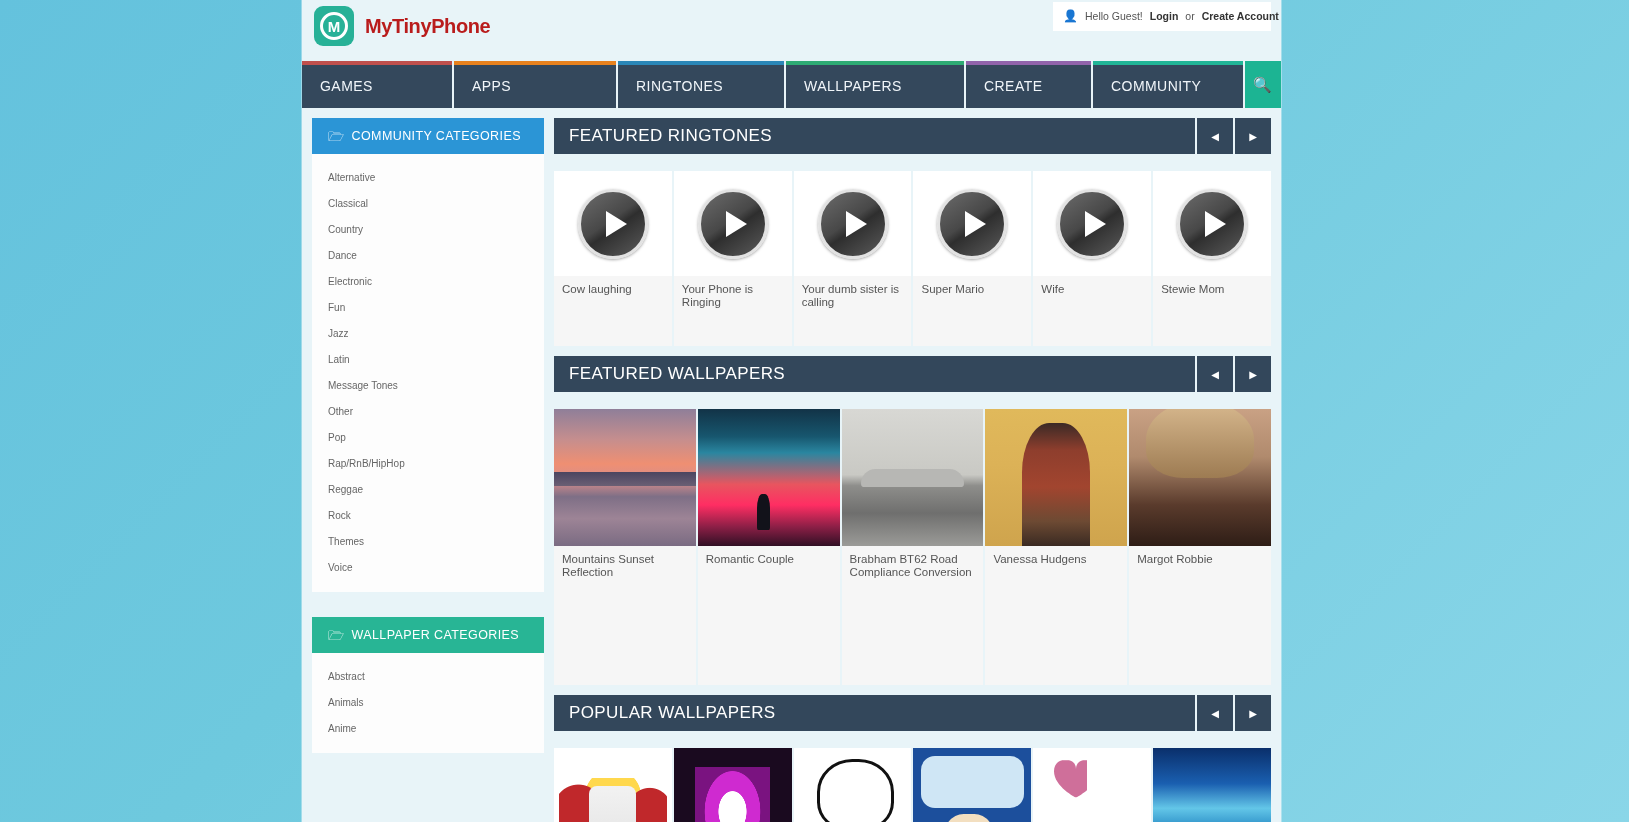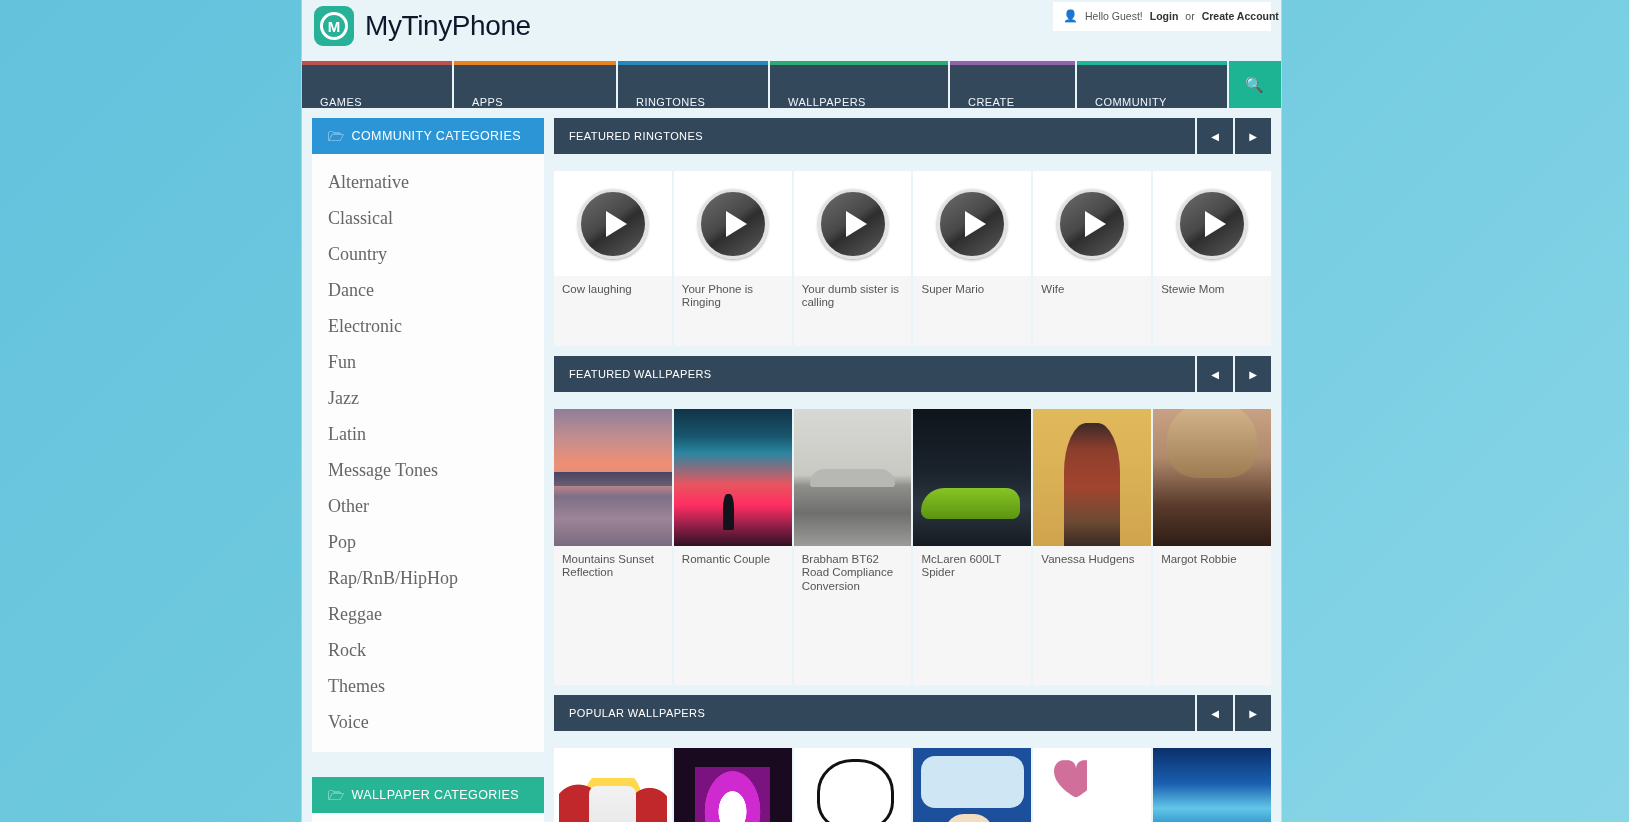--- a/index.html
+++ b/index.html
@@ -37,21 +37,21 @@
     display: flex; align-items: center; justify-content: center;
   }
   .logo-ring {
     width: 28px; height: 28px; border-radius: 50%;
     border: 3px solid #ffffff;
     display: flex; align-items: center; justify-content: center;
     color: #ffffff; font-size: 15px; font-weight: bold;
     line-height: 1;
   }
   .brand-text {
-    font-size: 28px; font-weight: normal; color: #0f172a;
+    font-size: 20px; font-weight: bold; color: #b91c1c;
     letter-spacing: -0.4px;
   }
   .account-box {
     position: absolute; right: 10px; top: 2px;
     background: #ffffff;
     padding: 8px 10px 9px 10px;
     width: 218px;
     display: flex; align-items: center; gap: 7px;
     font-size: 10.5px; color: #555;
     white-space: nowrap;
@@ -63,34 +63,34 @@
   .nav {
     display: flex;
     height: 47px;
     background: #33475b;
     margin: 0 0 0 0;
   }
   .nav-item {
     position: relative;
     background: #34485c;
     color: #f1f6fa;
-    font-size: 11px;
+    font-size: 14px;
     letter-spacing: .45px;
-    display: flex; align-items: flex-end;
-    padding: 0 0 0 18px;
+    display: flex; align-items: flex-start;
+    padding: 17px 0 0 18px;
     border-right: 2px solid #e8f4f8;
     cursor: pointer;
     user-select: none;
   }
   .nav-item::before {
     content: ""; position: absolute; left: 0; right: 0; top: 0; height: 4px;
   }
   .nav-item.n0 { width: 152px; } .nav-item.n0::before { background: #c0504d; }
   .nav-item.n1 { width: 164px; } .nav-item.n1::before { background: #e8821e; }
-  .nav-item.n2 { width: 152px; } .nav-item.n2::before { background: #2a87b8; }
+  .nav-item.n2 { width: 168px; } .nav-item.n2::before { background: #2a87b8; }
   .nav-item.n3 { width: 180px; } .nav-item.n3::before { background: #2eab74; }
   .nav-item.n4 { width: 127px; } .nav-item.n4::before { background: #9163ab; }
   .nav-item.n5 { width: 152px; } .nav-item.n5::before { background: #21b597; }
   .nav-search {
     flex: 1;
     background: #1cb493;
     display: flex; align-items: center; justify-content: center;
     color: #ffffff; font-size: 15px;
     cursor: pointer;
   }
@@ -113,40 +113,39 @@
     font-size: 12.5px;
     letter-spacing: .4px;
     padding: 11px 0 11px 16px;
     display: flex; align-items: center; gap: 7px;
   }
   .panel-head.blue  { background: #2b95d6; }
   .panel-head.green { background: #28b595; }
   .folder-icon { font-size: 13px; line-height: 1; }
   .cat-list { background: #fdfdfd; padding: 10px 0 12px 0; }
   .cat-item {
-    font-size: 18px; color: #666;
+    font-size: 10px; color: #666;
     padding: 7.5px 0 7.5px 16px;
     cursor: pointer;
-    font-family: Liberation Serif, serif;
   }
   .sidebar-gap { height: 25px; }
 
   
   .main { flex: 1; min-width: 0; }
 
   .section { margin-bottom: 10px; }
   .sec-head {
     background: #33475b;
     display: flex; align-items: stretch;
     height: 36px;
   }
   .sec-title {
     flex: 1;
     color: #ffffff;
-    font-size: 11px;
+    font-size: 17px;
     letter-spacing: .4px;
     display: flex; align-items: center;
     padding-left: 15px;
   }
   .arrow-btn {
     width: 38px;
     border-left: 2px solid #e8f4f8;
     display: flex; align-items: center; justify-content: center;
     color: #ffffff; font-size: 10px;
     cursor: pointer;
@@ -421,24 +420,20 @@
           </div>
           <div class="card wallpaper">
             <div class="thumb t-romantic"></div>
             <div class="card-title">Romantic Couple</div>
           </div>
           <div class="card wallpaper">
             <div class="thumb t-brabham"></div>
             <div class="card-title">Brabham BT62 Road Compliance Conversion</div>
           </div>
           <div class="card wallpaper">
-            <div class="thumb t-mclaren"></div>
-            <div class="card-title">McLaren 600LT Spider</div>
-          </div>
-          <div class="card wallpaper">
             <div class="thumb t-vanessa"></div>
             <div class="card-title">Vanessa Hudgens</div>
           </div>
           <div class="card wallpaper">
             <div class="thumb t-margot"></div>
             <div class="card-title">Margot Robbie</div>
           </div>
         </div>
       </div>
 

